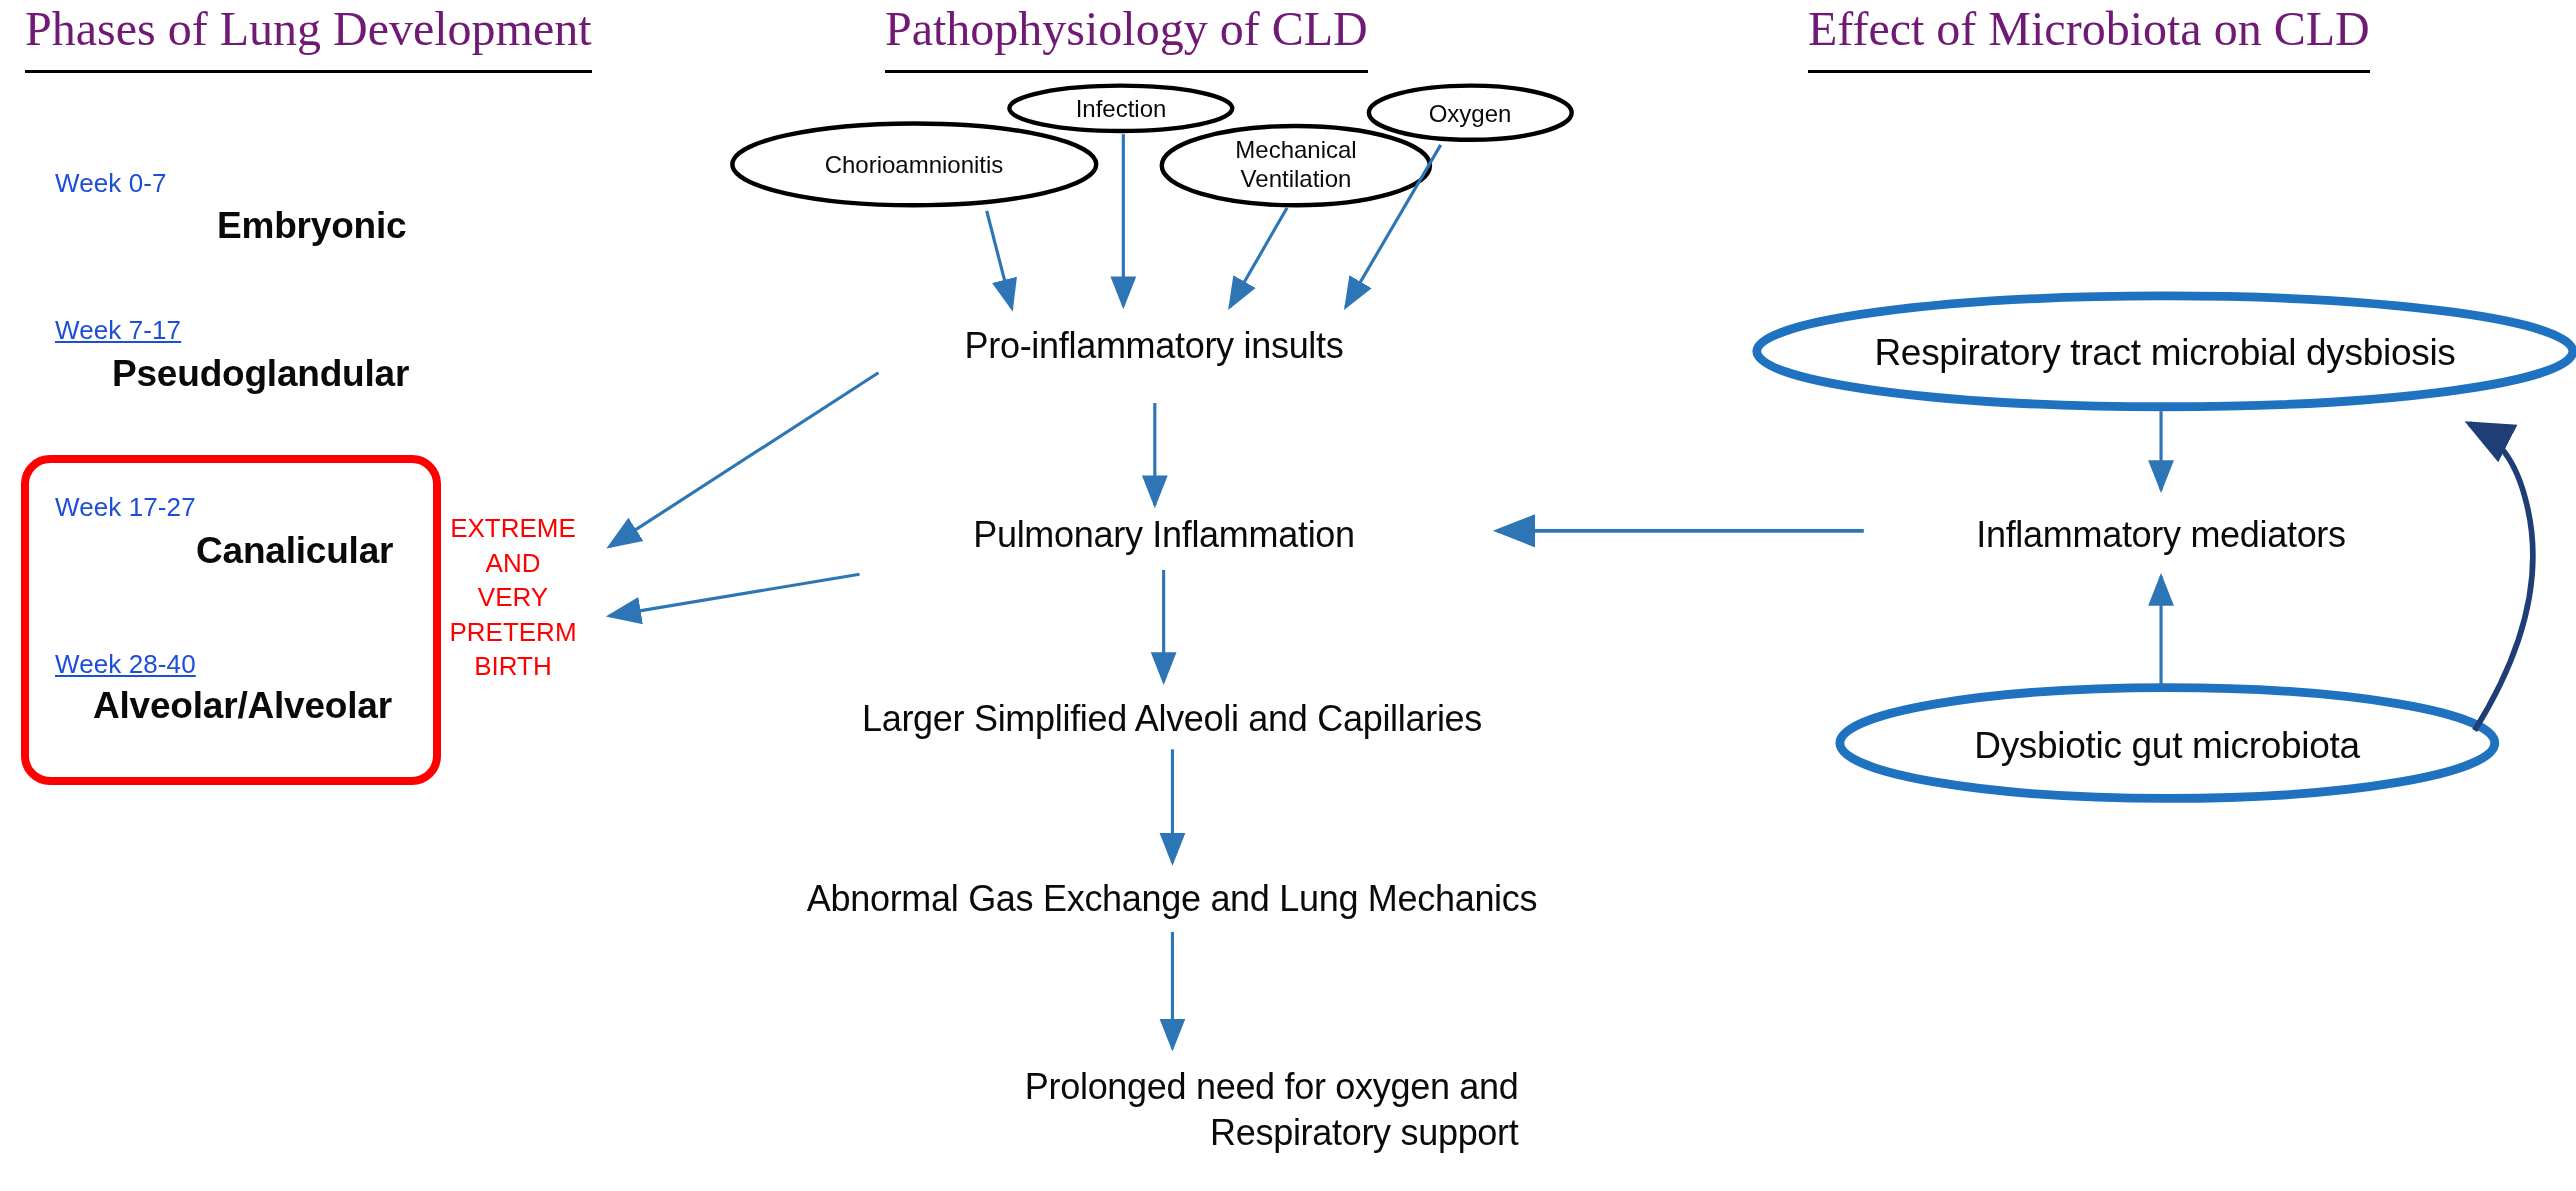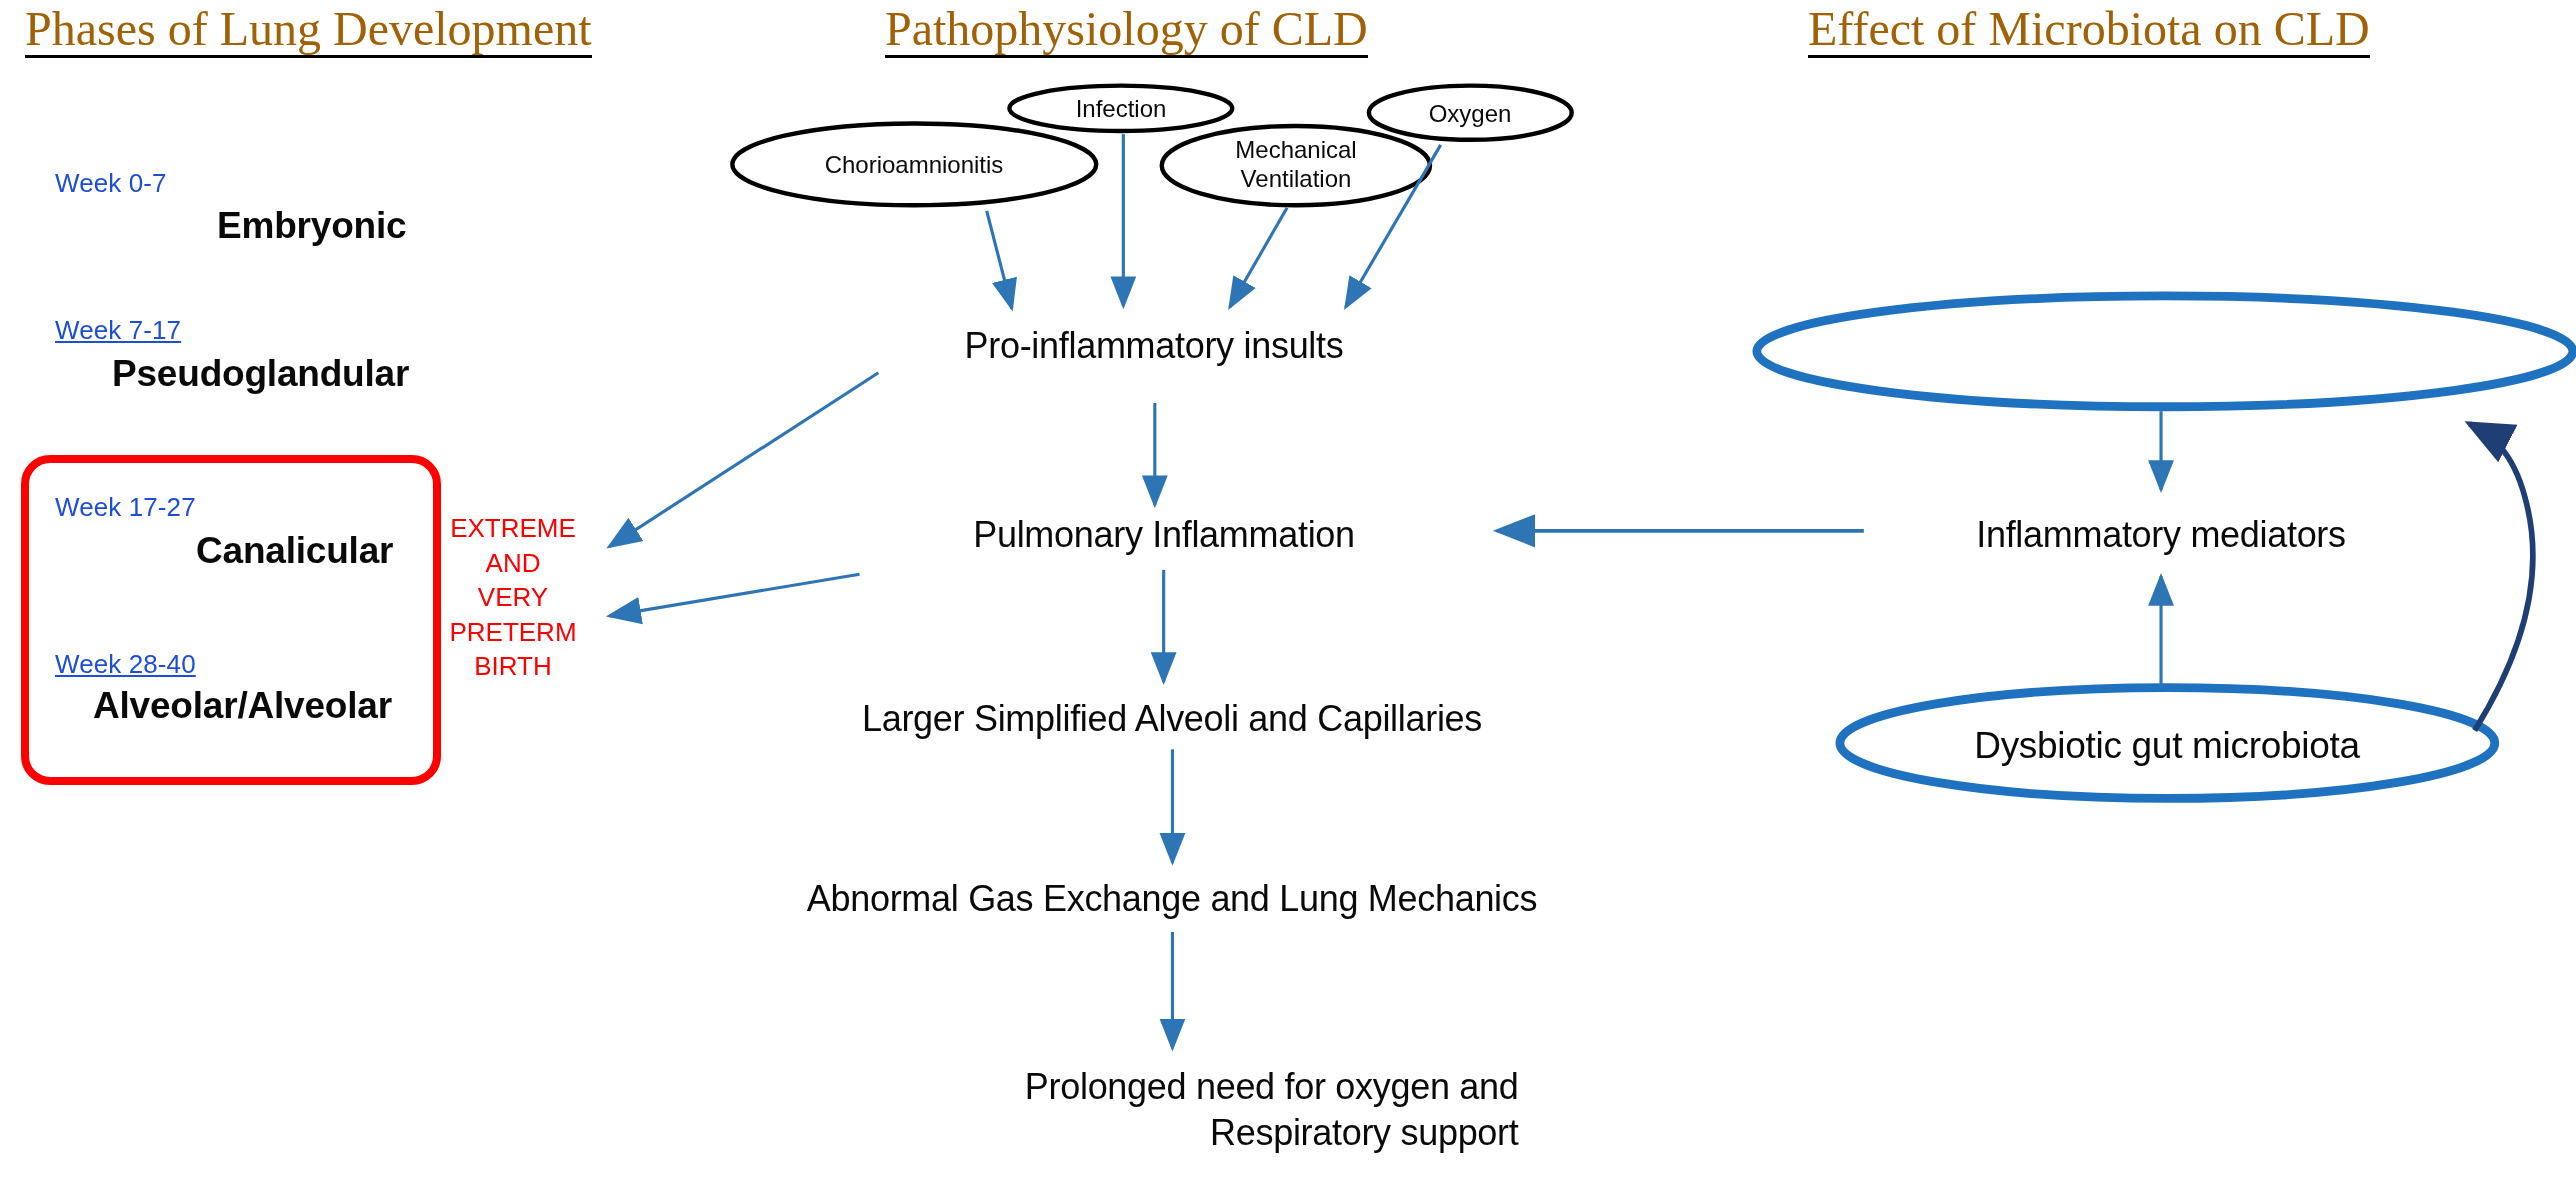--- a/index.html
+++ b/index.html
@@ -6,24 +6,24 @@
   body{width:2576px;height:1192px;position:relative;overflow:hidden;
        font-family:"Liberation Sans", sans-serif;color:#000;}
   #stage{position:relative;width:2576px;height:1192px;background:#fff;}
 
   
   .sec-title{
     position:absolute;
     font-family:"Liberation Serif","DejaVu Serif",serif;
     font-size:48px;
     font-weight:400;
-    color:#a16207;
+    color:#701a75;
     white-space:nowrap;
     border-bottom:3.1px solid #000;
-    padding-bottom:1px;
+    padding-bottom:16px;
     line-height:1.08;
   }
 
   
   .week-label{
     position:absolute;
     font-size:26px;
     font-weight:400;
     color:#1d4ed8;
     white-space:nowrap;
@@ -172,19 +172,20 @@
 
   <div class="node" style="left:1172px;top:698px;transform:translateX(-50%);">Larger Simplified Alveoli and Capillaries</div>
 
   <div class="node" style="left:1172px;top:878px;transform:translateX(-50%);">Abnormal Gas Exchange and Lung Mechanics</div>
 
   <div class="node center" style="left:1172px;top:1064px;transform:translateX(-50%);width:693px;">
     <div>Prolonged need for oxygen and</div>
     <div>Respiratory support</div>
   </div>
 
+  <div class="ell-label ell-big" style="left:2165px;top:330px;transform:translateX(-50%);">Respiratory tract microbial dysbiosis</div>
 
   <div class="node" style="left:2161px;top:514px;transform:translateX(-50%);">Inflammatory mediators</div>
 
   <div class="ell-label ell-big" style="left:2167px;top:723px;transform:translateX(-50%);">Dysbiotic gut microbiota</div>
 
 </div>
 
 
 </body></html>

